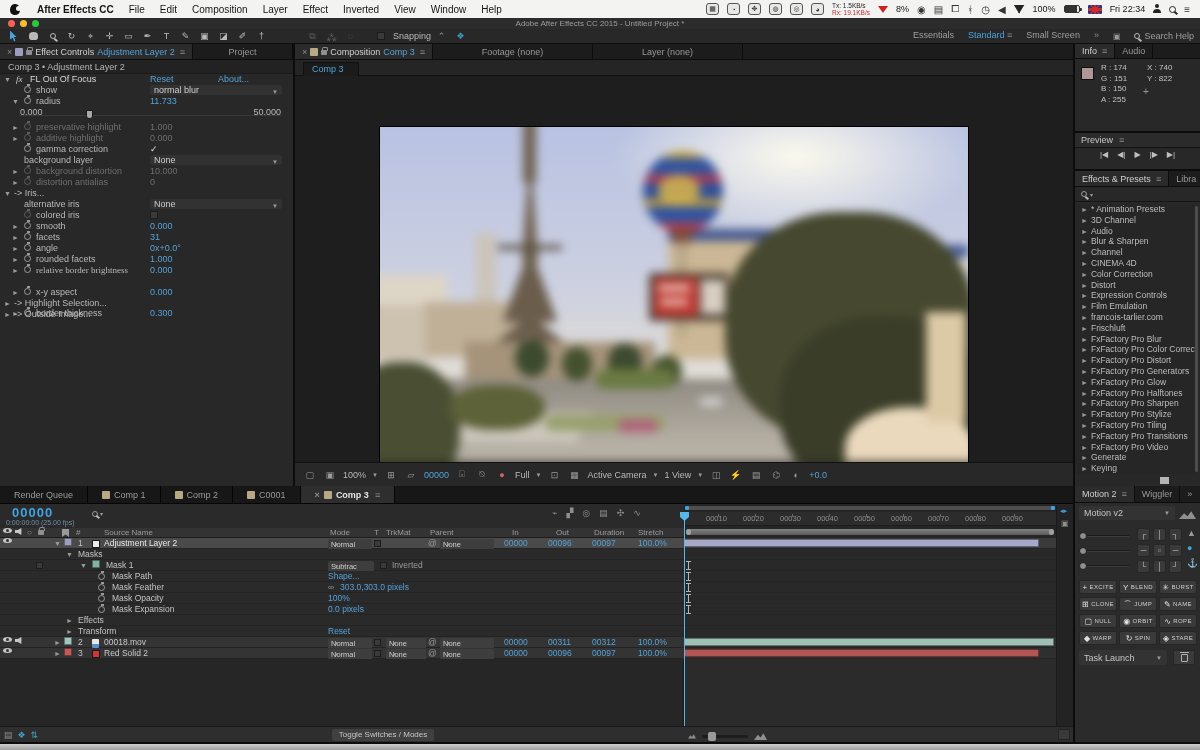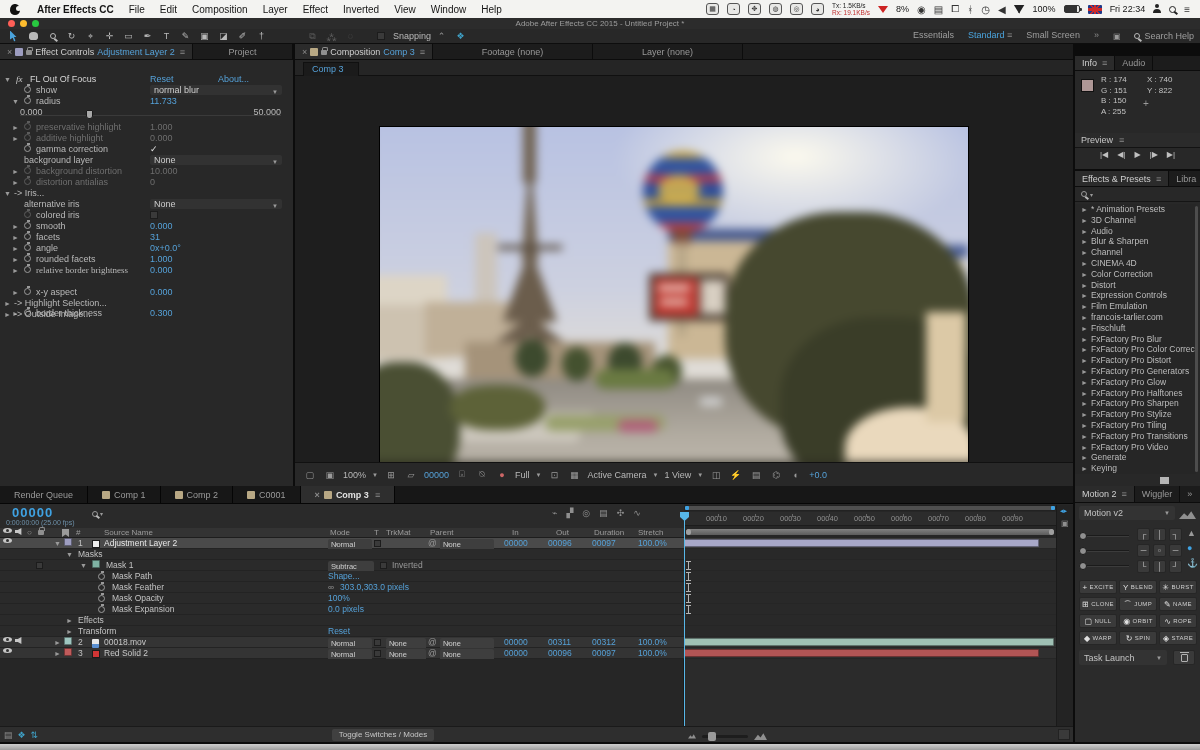--- a/index.html
+++ b/index.html
@@ -271,20 +271,21 @@
             <span class="tsw" style="background:#9d9dc0"></span>
             <span class="locki"></span>
             <span>Effect Controls</span>
             <span class="blue">Adjustment Layer 2</span>
             <span class="tmenu">≡</span>
           </div>
           <div class="tab" style="width:100px;justify-content:center">
             <span>Project</span>
           </div>
         </div>
+        <div id="ec-crumb">Comp 3 • Adjustment Layer 2</div>
         <div id="ec-fxrow">
           <span class="arr" style="position:absolute;left:4px">▼</span>
           <span style="position:absolute;left:16px;font-style:italic;font-family:'Liberation Serif',serif;color:#cfcfcf">fx</span>
           <span style="position:absolute;left:30px;color:#d6d6d6">FL Out Of Focus</span>
           <span class="blue" style="position:absolute;left:150px">Reset</span>
           <span class="blue" style="position:absolute;left:218px">About...</span>
         </div>
         <div id="ec-rows">
             <div class="ec-row" style="top: 41px;">
               <span class="sw" style="position: absolute; left: 24px; top: 1px;"></span>
@@ -492,21 +493,21 @@
             <span class="caret">▼</span>
           <span class="cicon">◫</span>
           <span class="cicon">⚡</span>
           <span class="cicon">▤</span>
           <span class="cicon">⌬</span>
           <span class="cicon">◐</span>
           <span class="blue">+0.0</span>
         </div>
       </div>
 
-      <div class="rpanel" id="info-panel" style="left:1075px;top:12px;width:125px;height:87px">
+      <div class="rpanel" id="info-panel" style="left:1075px;top:0;width:125px;height:87px">
         <div class="tabstrip" style="height:15px">
           <div class="tab active">
               <span>Info</span>
               <span class="tmenu">≡</span>
             </div>
           <div class="tab">
               <span>Audio</span>
             </div>
         </div>
         <div class="abs" style="left:6px;top:23px;width:13px;height:13px;background:#ae9796;border:1px solid #111"></div>

